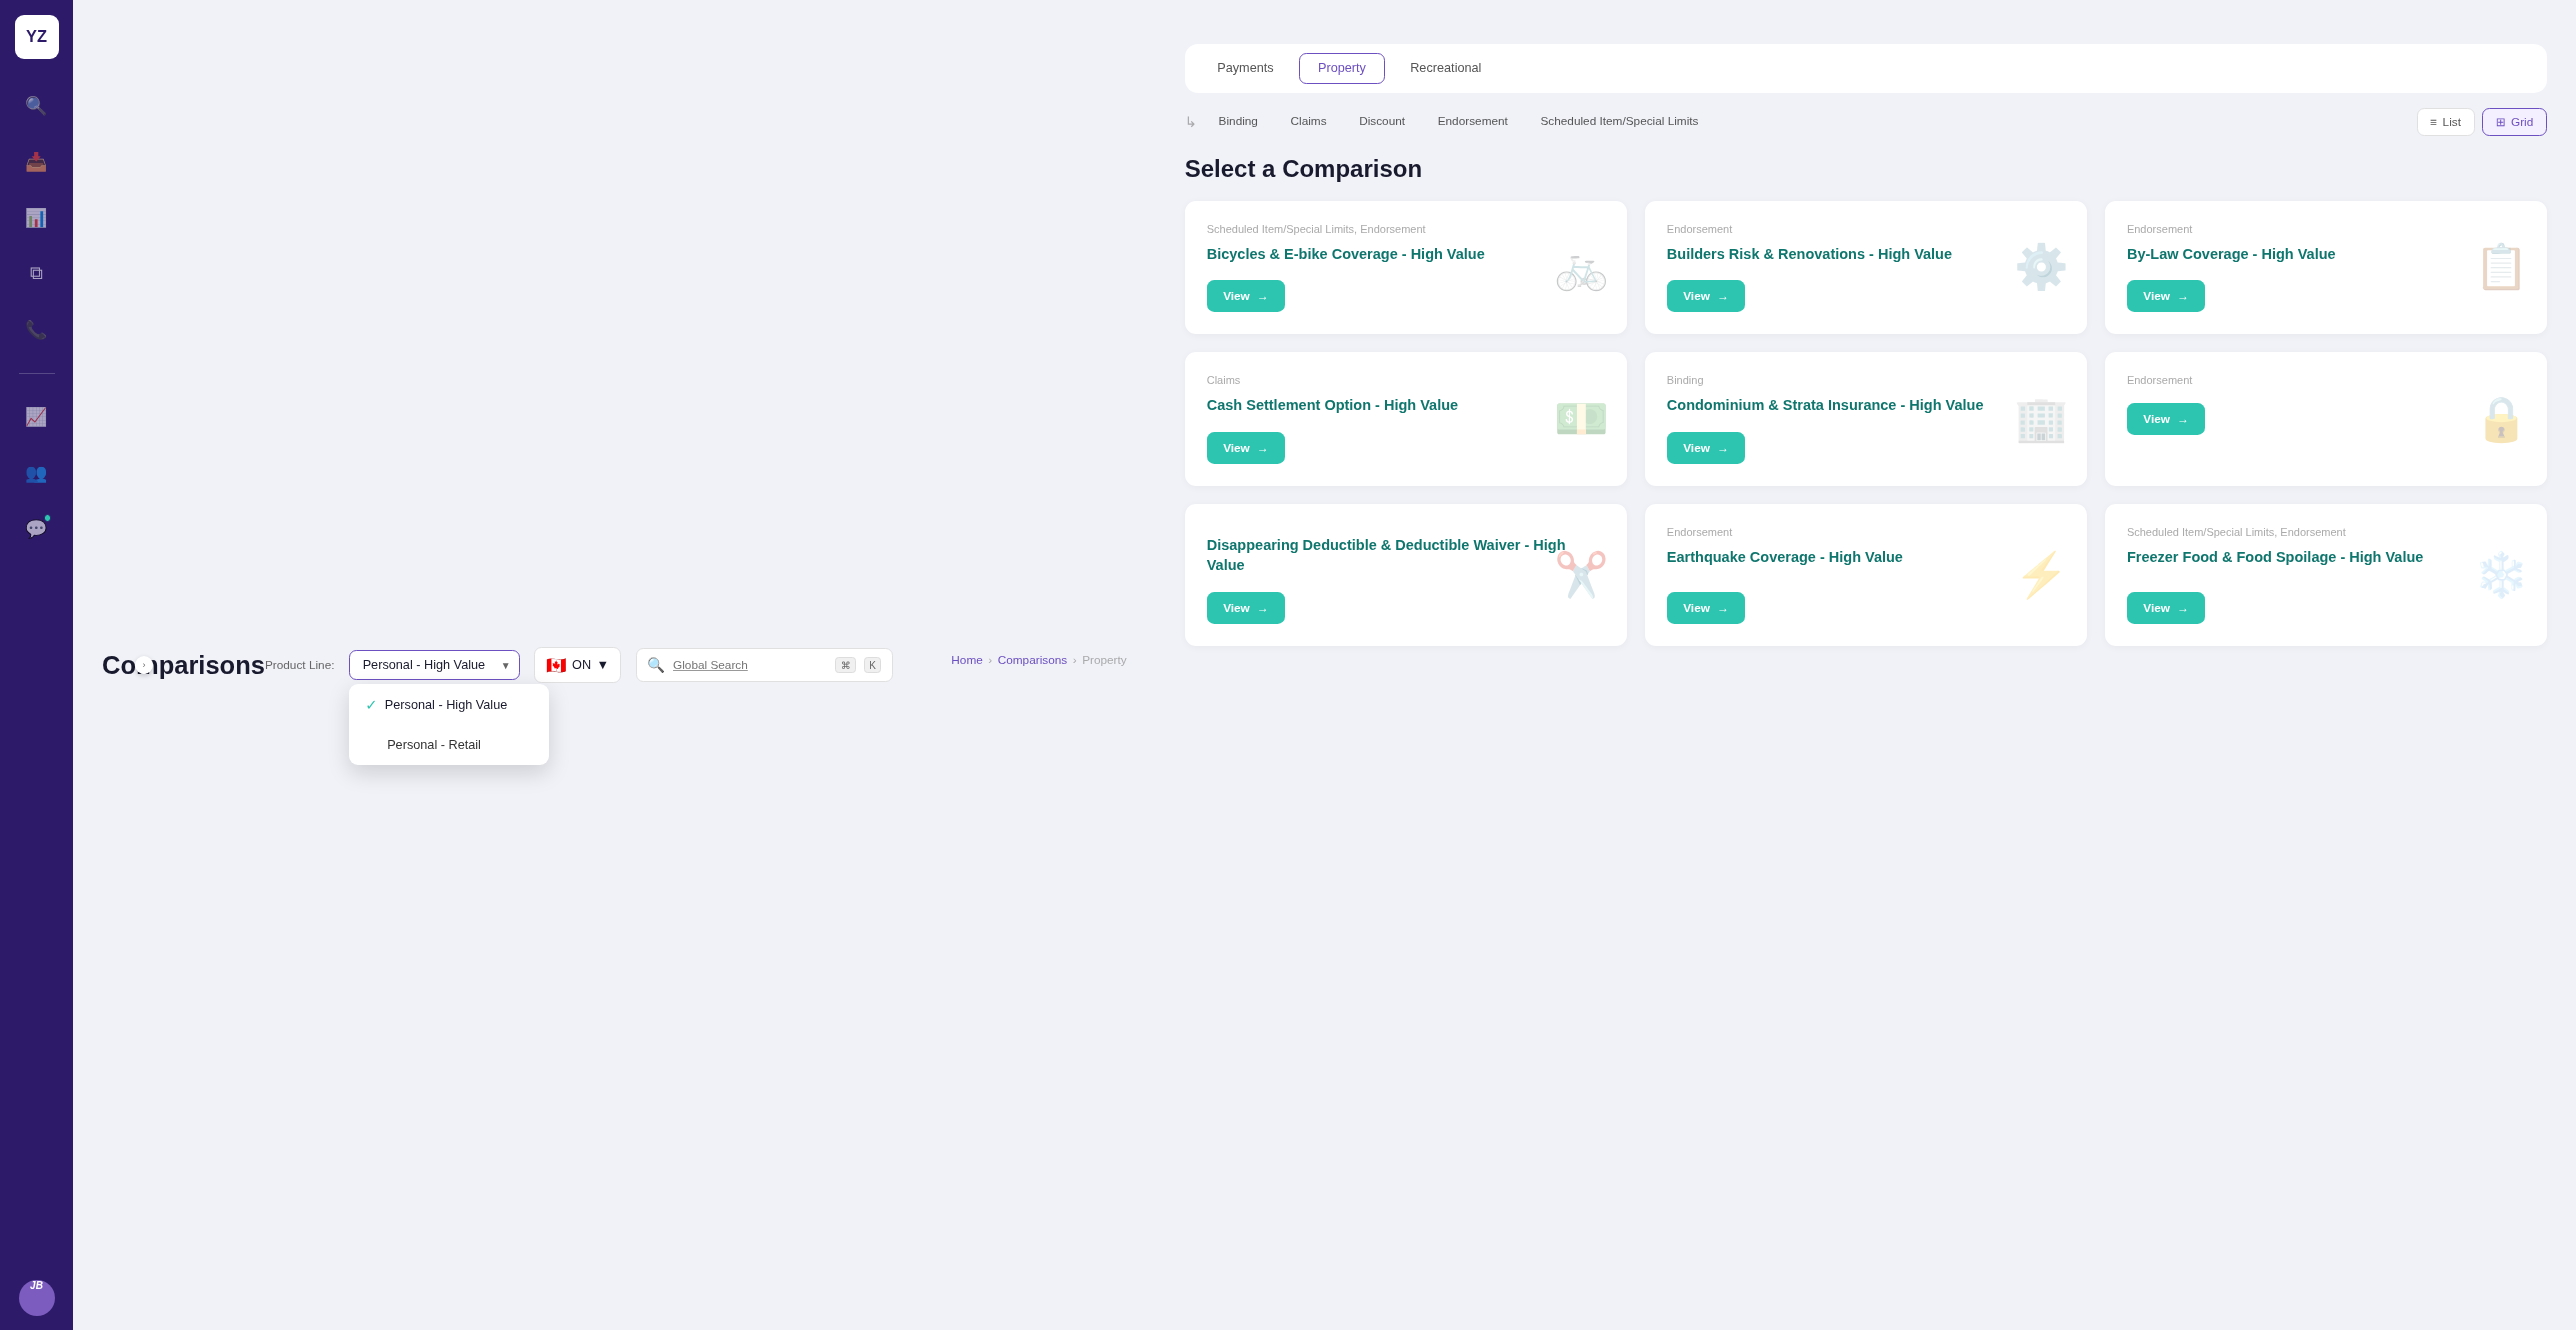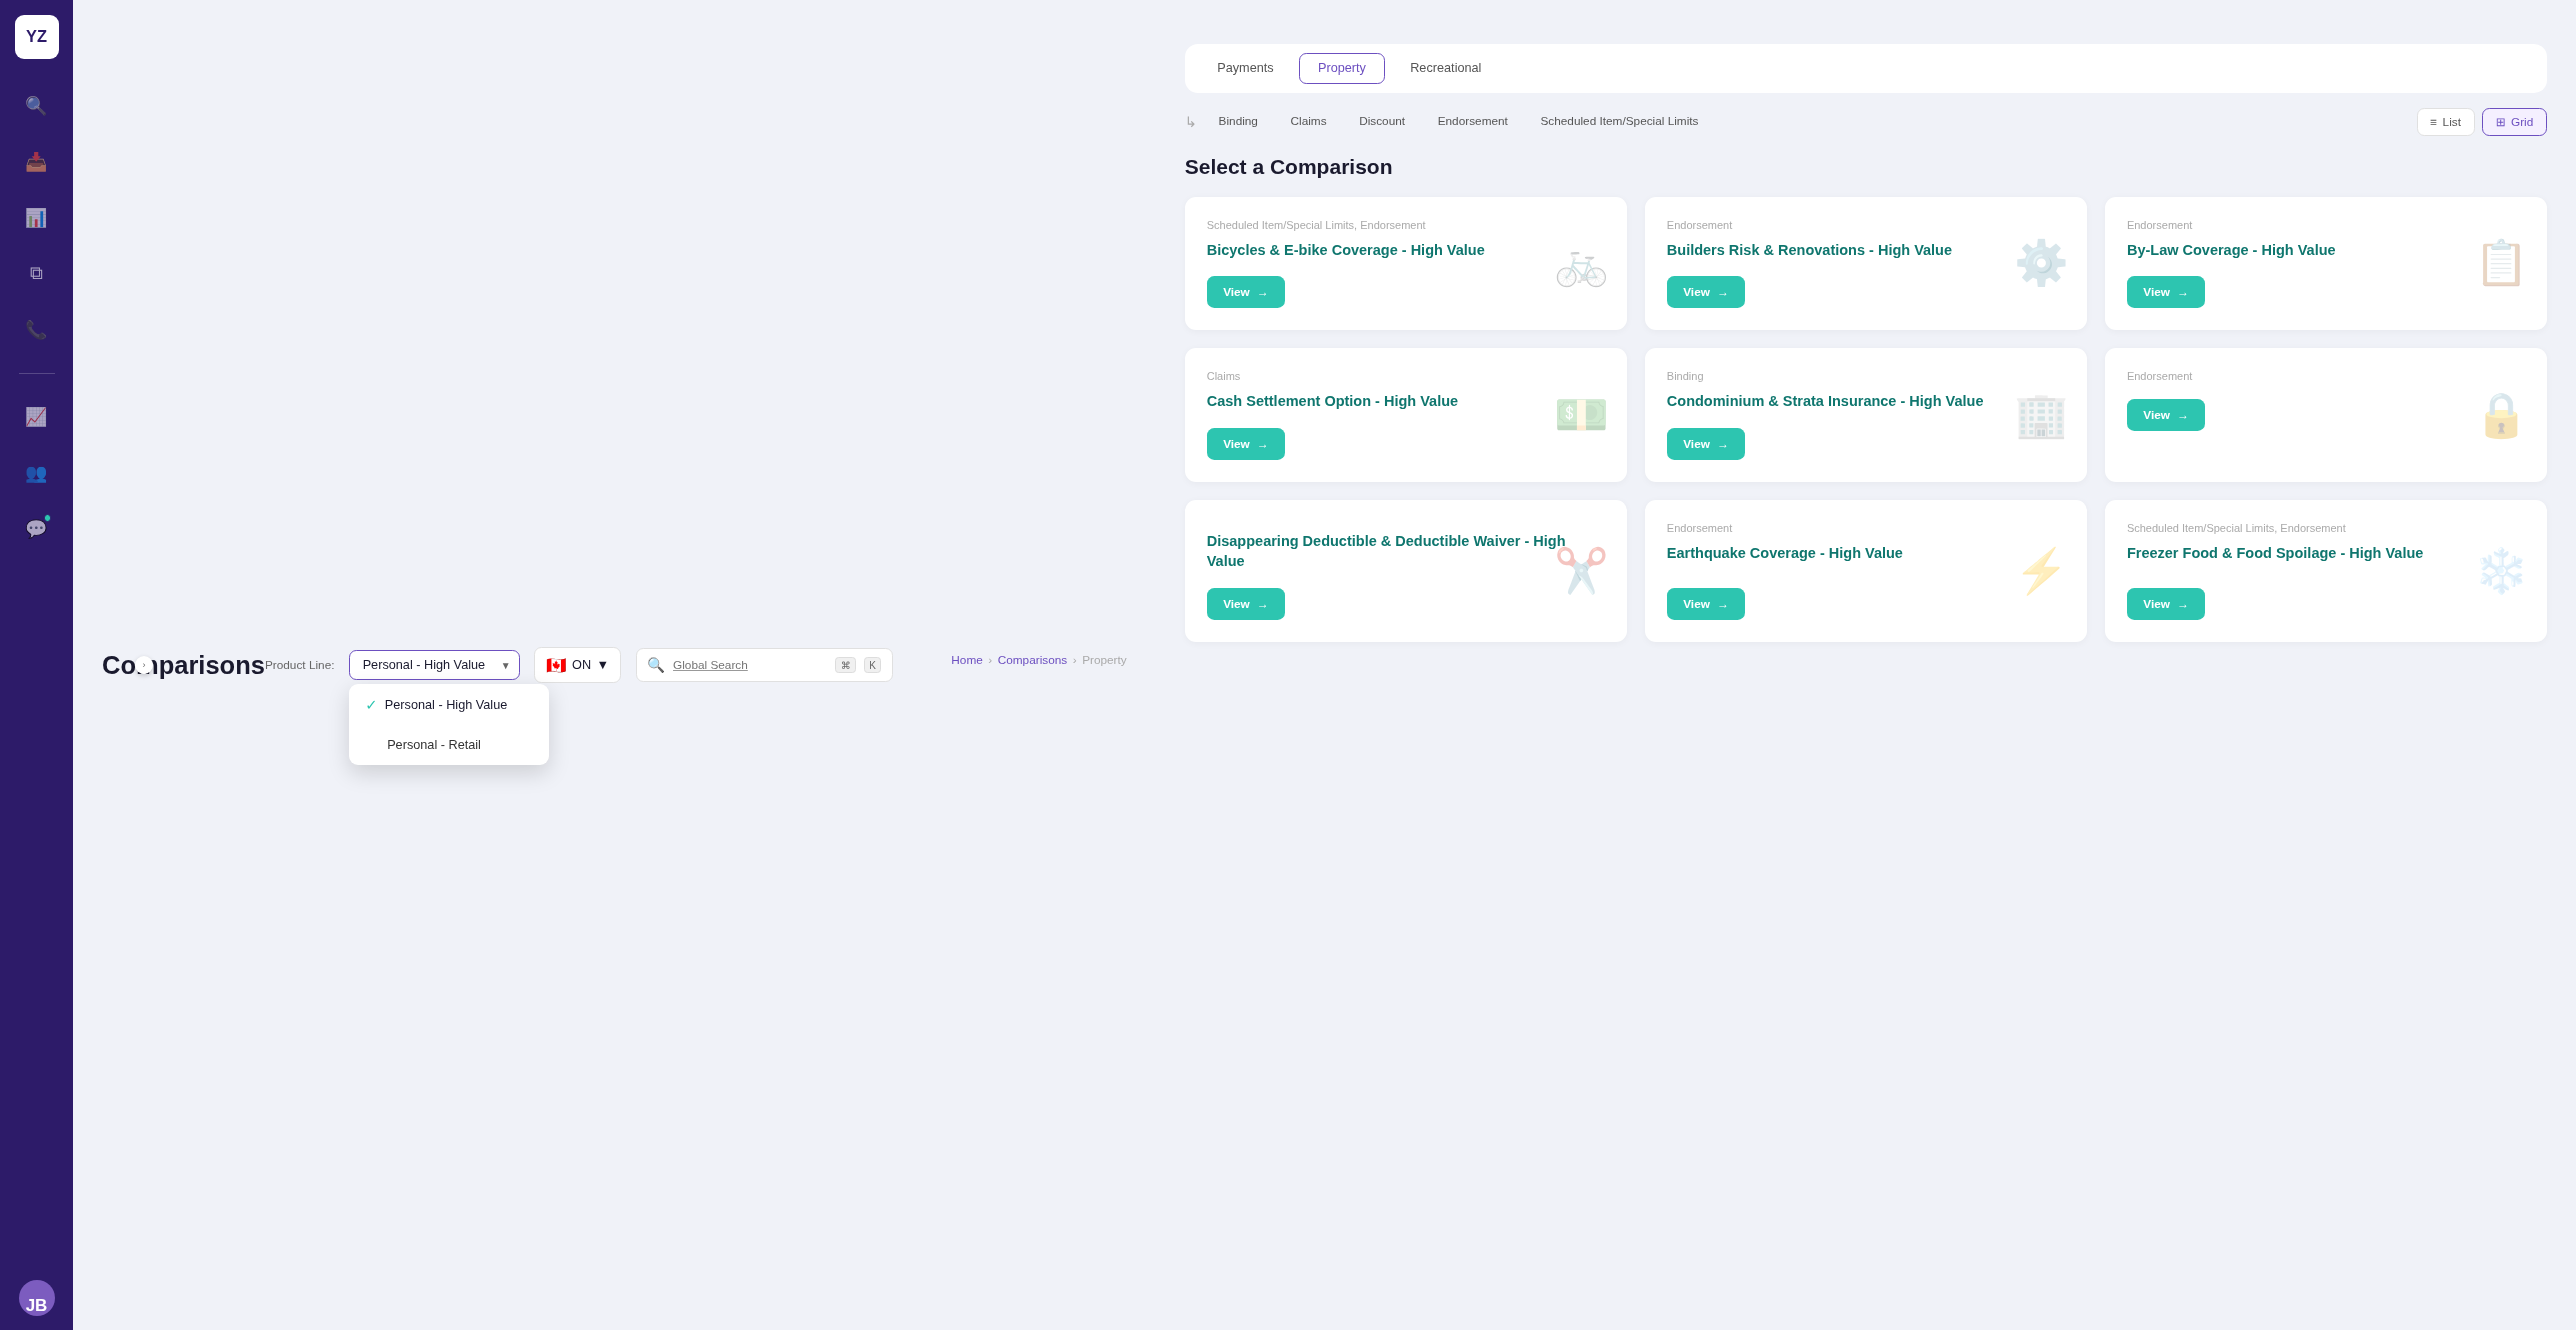--- a/index.html
+++ b/index.html
@@ -31,23 +31,24 @@
       color: rgba(255,255,255,0.6);
       font-size: 18px;
       cursor: pointer;
     }
     .sidebar-divider { width: 36px; height: 0.9px; background: rgba(255,255,255,0.2); margin: 7.3px 0; }
     .sidebar-avatar {
       margin-top: auto;
       width: 36px; height: 36px;
       border-radius: 50%;
       background: #7c5cbf;
-      display: flex; align-items: flex-end; justify-content: center;
-      color: #fff; font-weight: bold; font-size: 17px;
-      cursor: pointer;
+      display: flex; align-items: flex-start; justify-content: center;
+      color: #fff; font-weight: bold; font-size: 10px;
+      cursor: pointer;
+      font-style: italic;
     }
     .sidebar-chevron {
       position: absolute;
       left: 62px; top: 50%;
       transform: translateY(-50%);
       width: 18px; height: 18px;
       background: #fff;
       border-radius: 50%;
       display: flex; align-items: center; justify-content: center;
       font-size: 9px; color: #666;
@@ -218,21 +219,21 @@
       color: #555;
     }
     .view-btn.active {
       border-color: #6c4fc0;
       color: #6c4fc0;
       background: #f5f0ff;
     }
 
     
     .section-title {
-      font-size: 21px;
+      font-size: 24px;
       font-weight: 700;
       color: #1a1a2e;
       margin-bottom: 18px;
     }
 
     
     .comparison-grid {
       display: grid;
       grid-template-columns: repeat(3, 1fr);
       gap: 18px;

